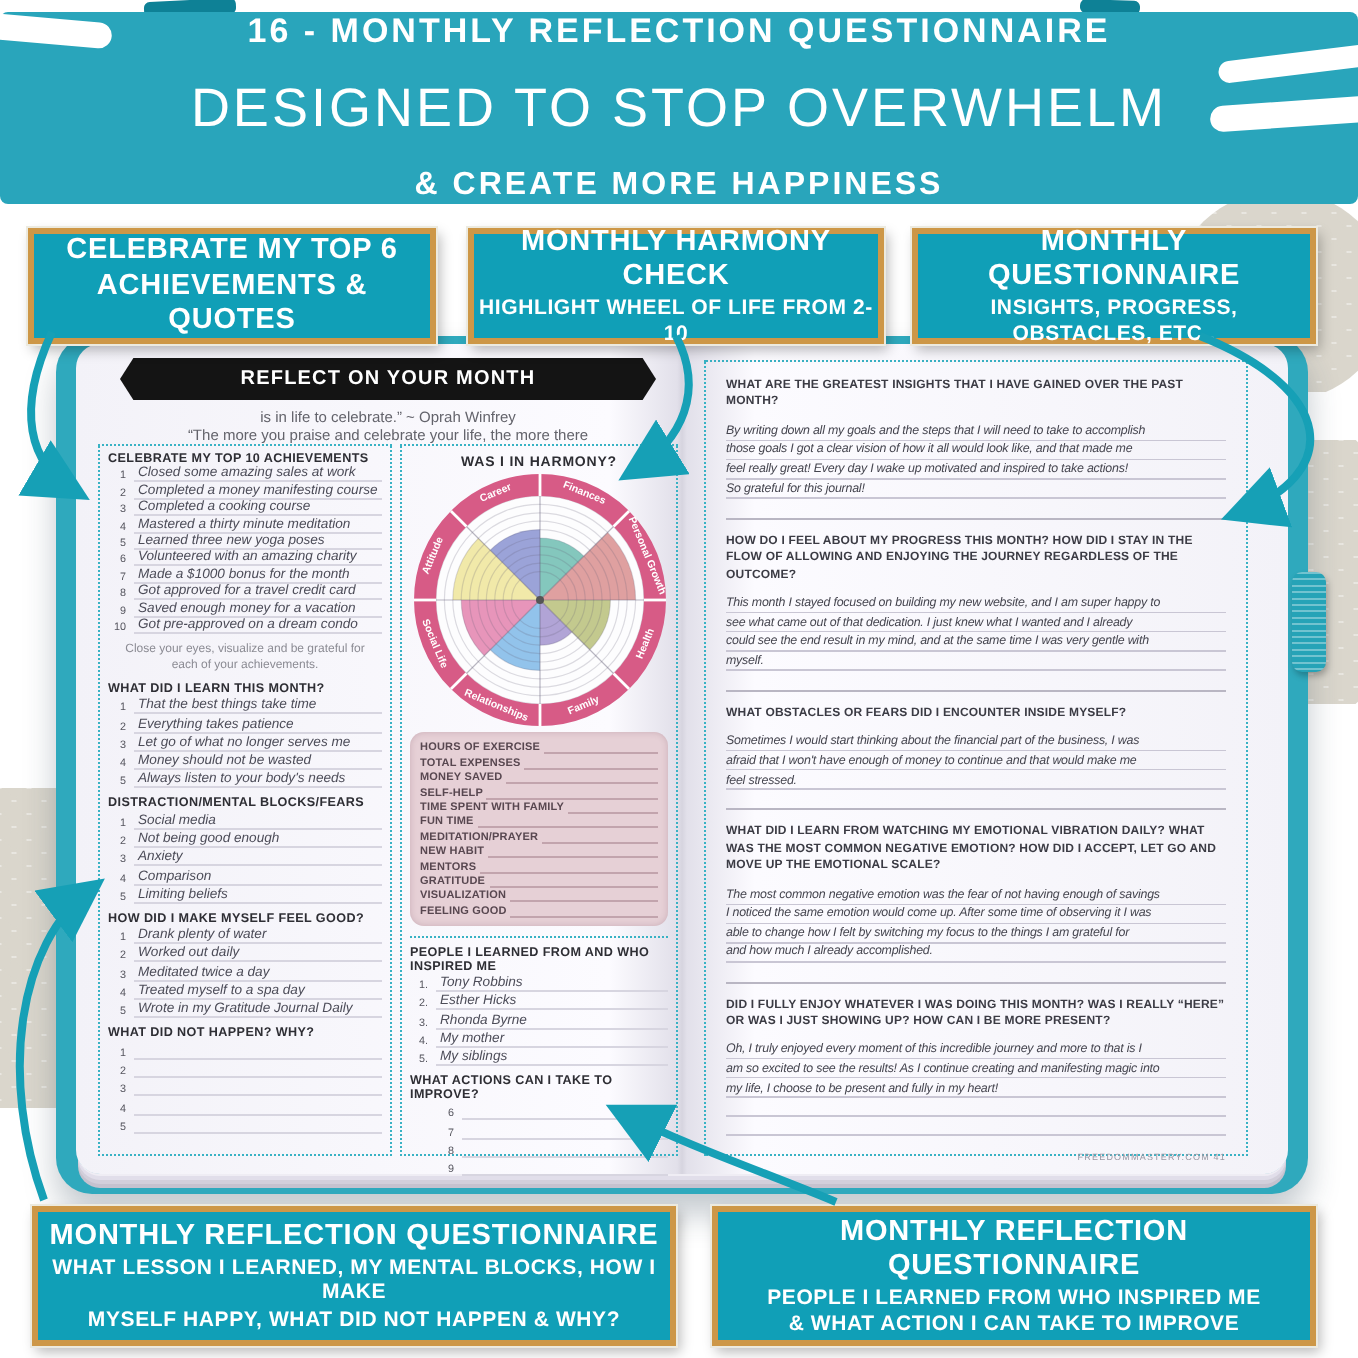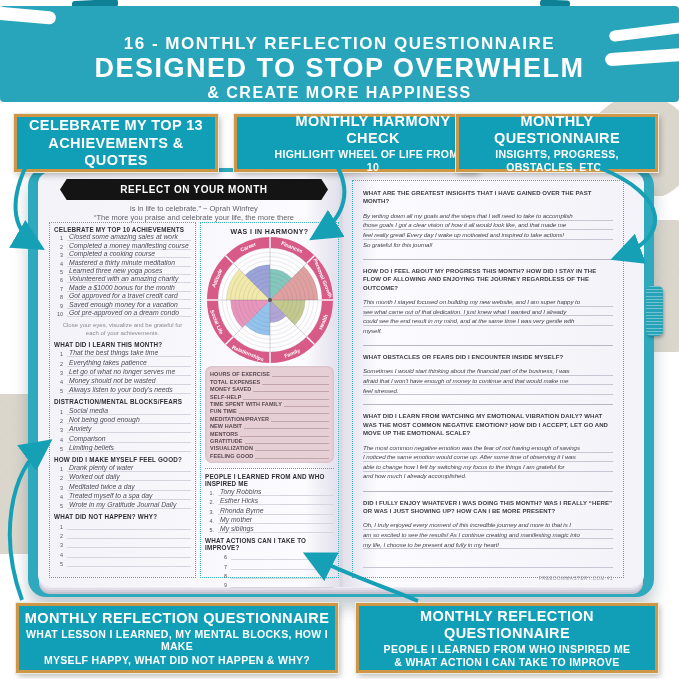--- a/index.html
+++ b/index.html
@@ -1,22 +1,22 @@
 <!DOCTYPE html>
 <html><head>
 <meta charset="utf-8">
 <style>
   html,body{margin:0;padding:0;background:#fff;}
   #canvas{position:relative;width:679px;height:679px;background:#fff;overflow:hidden;
           font-family:"Liberation Sans",sans-serif;}
   
   .band{position:absolute;left:0;top:6px;width:679px;height:96px;background:#29a5bb;
-        border-radius:4px;display:flex;flex-direction:column;align-items:center;justify-content:flex-end;z-index:1;}
+        border-radius:4px;display:flex;flex-direction:column;align-items:center;justify-content:space-between;z-index:1;}
   .band .l1{color:#fff;font-size:17px;font-weight:bold;letter-spacing:1.5px;line-height:20px;}
-  .band .l2{color:#fff;font-size:27px;font-weight:bold;letter-spacing:1.5px;line-height:29px;}
+  .band .l2{color:#fff;font-size:27px;font-weight:normal;letter-spacing:1.5px;line-height:29px;}
   .band .l3{color:#fff;font-size:16px;font-weight:bold;letter-spacing:1.5px;line-height:19px;}
   .dab{position:absolute;background:#0e8196;z-index:0;border-radius:3px;}
   .dab1{left:72px;top:0;width:46px;height:8px;transform:rotate(-3deg);}
   .dab2{left:540px;top:0;width:30px;height:7px;transform:rotate(2deg);}
   .streak{position:absolute;background:#fff;z-index:2;border-radius:8px;}
   .s1{right:-14px;top:20px;width:84px;height:11px;transform:rotate(-7deg);}
   .s2{right:-22px;top:44px;width:96px;height:13px;transform:rotate(-4deg);}
   .s3{left:-30px;top:2px;width:86px;height:13px;transform:rotate(5deg);}
   
   .hex{position:absolute;z-index:0;opacity:.95;
@@ -26,21 +26,21 @@
   .hexA{left:592px;top:100px;width:88px;height:96px;clip-path:ellipse(62% 55% at 55% 50%);}
   .hexB{left:633px;top:220px;width:47px;height:132px;clip-path:ellipse(80% 55% at 62% 50%);}
   .hexC{left:-8px;top:394px;width:66px;height:160px;clip-path:ellipse(62% 55% at 38% 50%);}
   
   .co{position:absolute;background:#109fb7;border:3px solid #cd9747;color:#fff;text-align:center;
       display:flex;flex-direction:column;justify-content:center;gap:1px;z-index:5;
       box-shadow:0 0 0 1px #eceadf,2px 3px 6px rgba(0,0,0,.28);}
   .co .big{font-size:14.5px;font-weight:bold;letter-spacing:.4px;line-height:17px;}
   .co .sm{font-size:10.5px;font-weight:bold;letter-spacing:.3px;line-height:12.5px;}
   .co1{left:14px;top:114px;width:198px;height:52px;}
-  .co2{left:234px;top:114px;width:202px;height:52px;padding-left:35px;}
+  .co2{left:234px;top:114px;width:202px;height:52px;}
   .co3{left:456px;top:114px;width:196px;height:52px;}
   .co4{left:16px;top:603px;width:316px;height:64px;}
   .co5{left:356px;top:603px;width:296px;height:64px;}
   
   .cover{position:absolute;left:28px;top:168px;width:626px;height:429px;background:#2fa9bd;
          border-radius:18px;z-index:2;box-shadow:0 10px 16px rgba(40,60,80,.28);}
   .pages{position:absolute;left:10px;top:4px;width:606px;height:415px;border-radius:12px;
          background:linear-gradient(90deg,#f3f2f8 0%,#fcfbff 44%,#e2e0ea 49.6%,#d6d4df 50%,#e2e0ea 50.4%,#fcfbff 56%,#f3f2f8 100%);
          box-shadow:0 2px 0 -1px #efedf4,0 4px 0 -1px #e1deea,0 6px 0 -1px #d2cfdb,0 8px 0 -1px #c5c2cf;}
   .loop{position:absolute;left:618px;top:118px;width:17px;height:50px;background:#26a3b7;border-radius:5px;
@@ -98,21 +98,21 @@
   <div class="band">
     <div class="l1">16 - MONTHLY REFLECTION QUESTIONNAIRE</div>
     <div class="l2">DESIGNED TO STOP OVERWHELM</div>
     <div class="l3">&amp; CREATE MORE HAPPINESS</div>
     <div class="streak s1"></div>
     <div class="streak s2"></div>
     <div class="streak s3"></div>
   </div>
 
   <div class="co co1">
-    <div class="big">CELEBRATE MY TOP 13</div>
+    <div class="big">CELEBRATE MY TOP 6</div>
     <div class="big">ACHIEVEMENTS &amp; QUOTES</div>
   </div>
   <div class="co co2">
     <div class="big">MONTHLY HARMONY CHECK</div>
     <div class="sm">HIGHLIGHT WHEEL OF LIFE FROM 2-10</div>
   </div>
   <div class="co co3">
     <div class="big">MONTHLY QUESTIONNAIRE</div>
     <div class="sm">INSIGHTS, PROGRESS, OBSTACLES, ETC..</div>
   </div>

